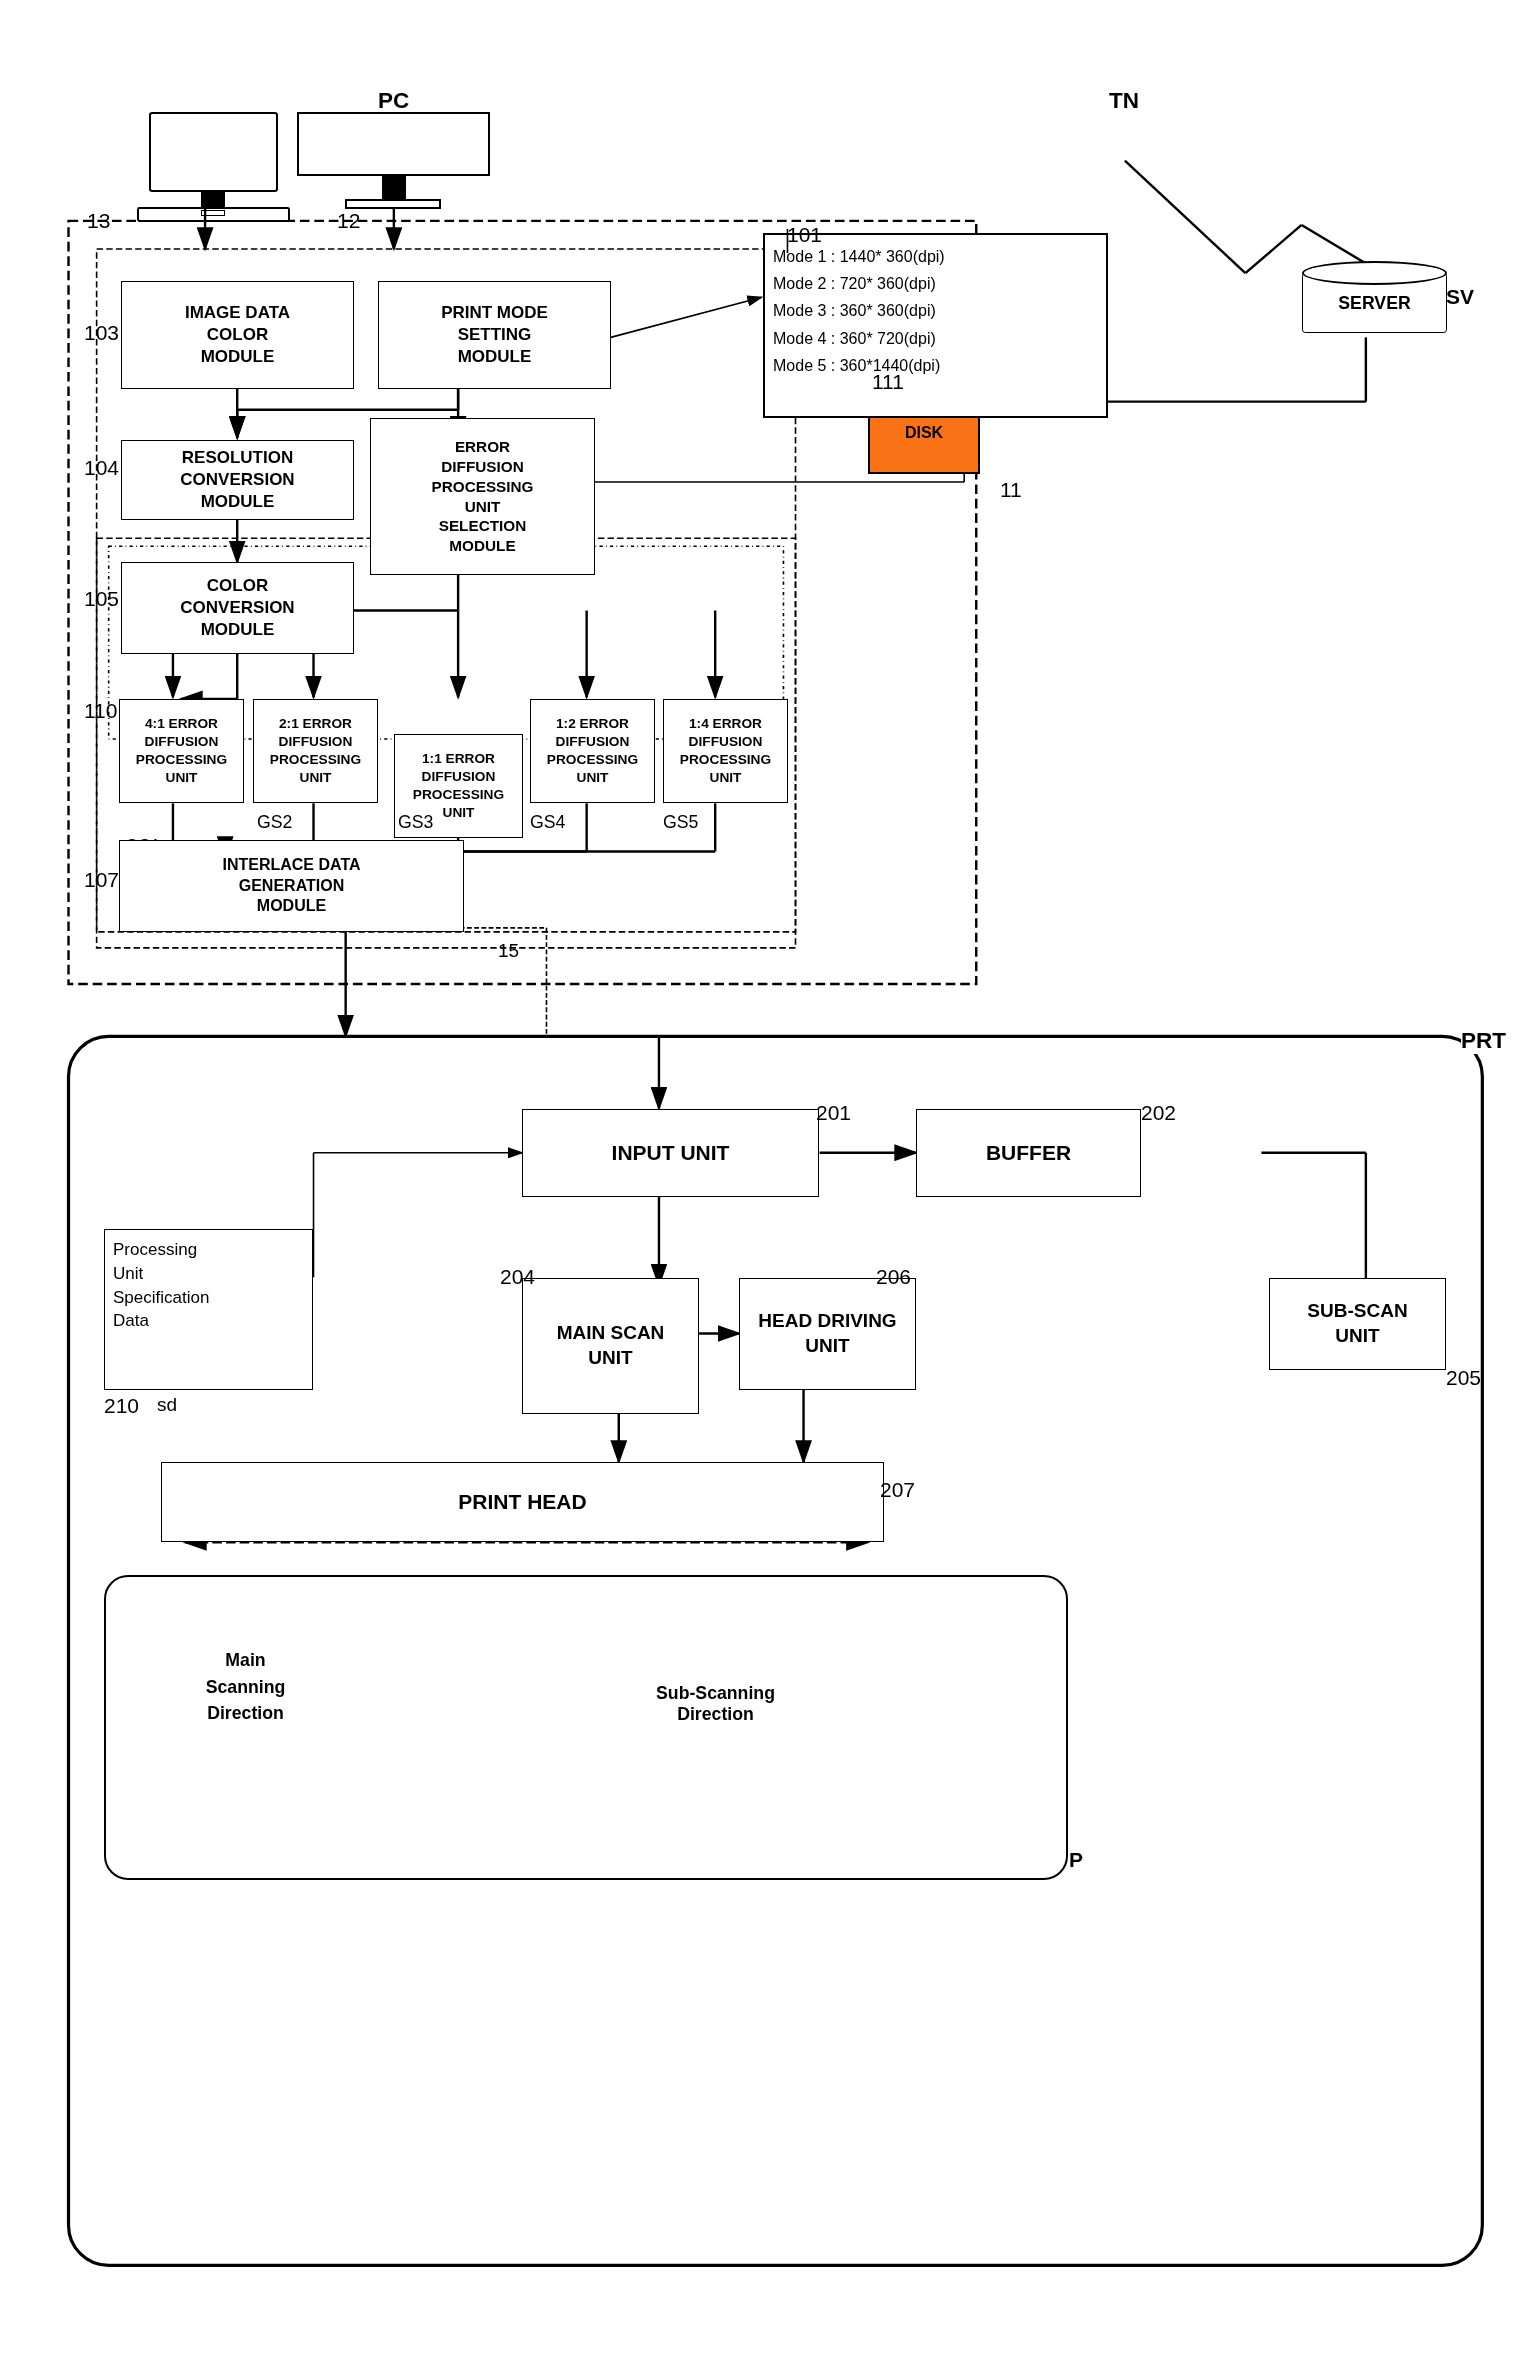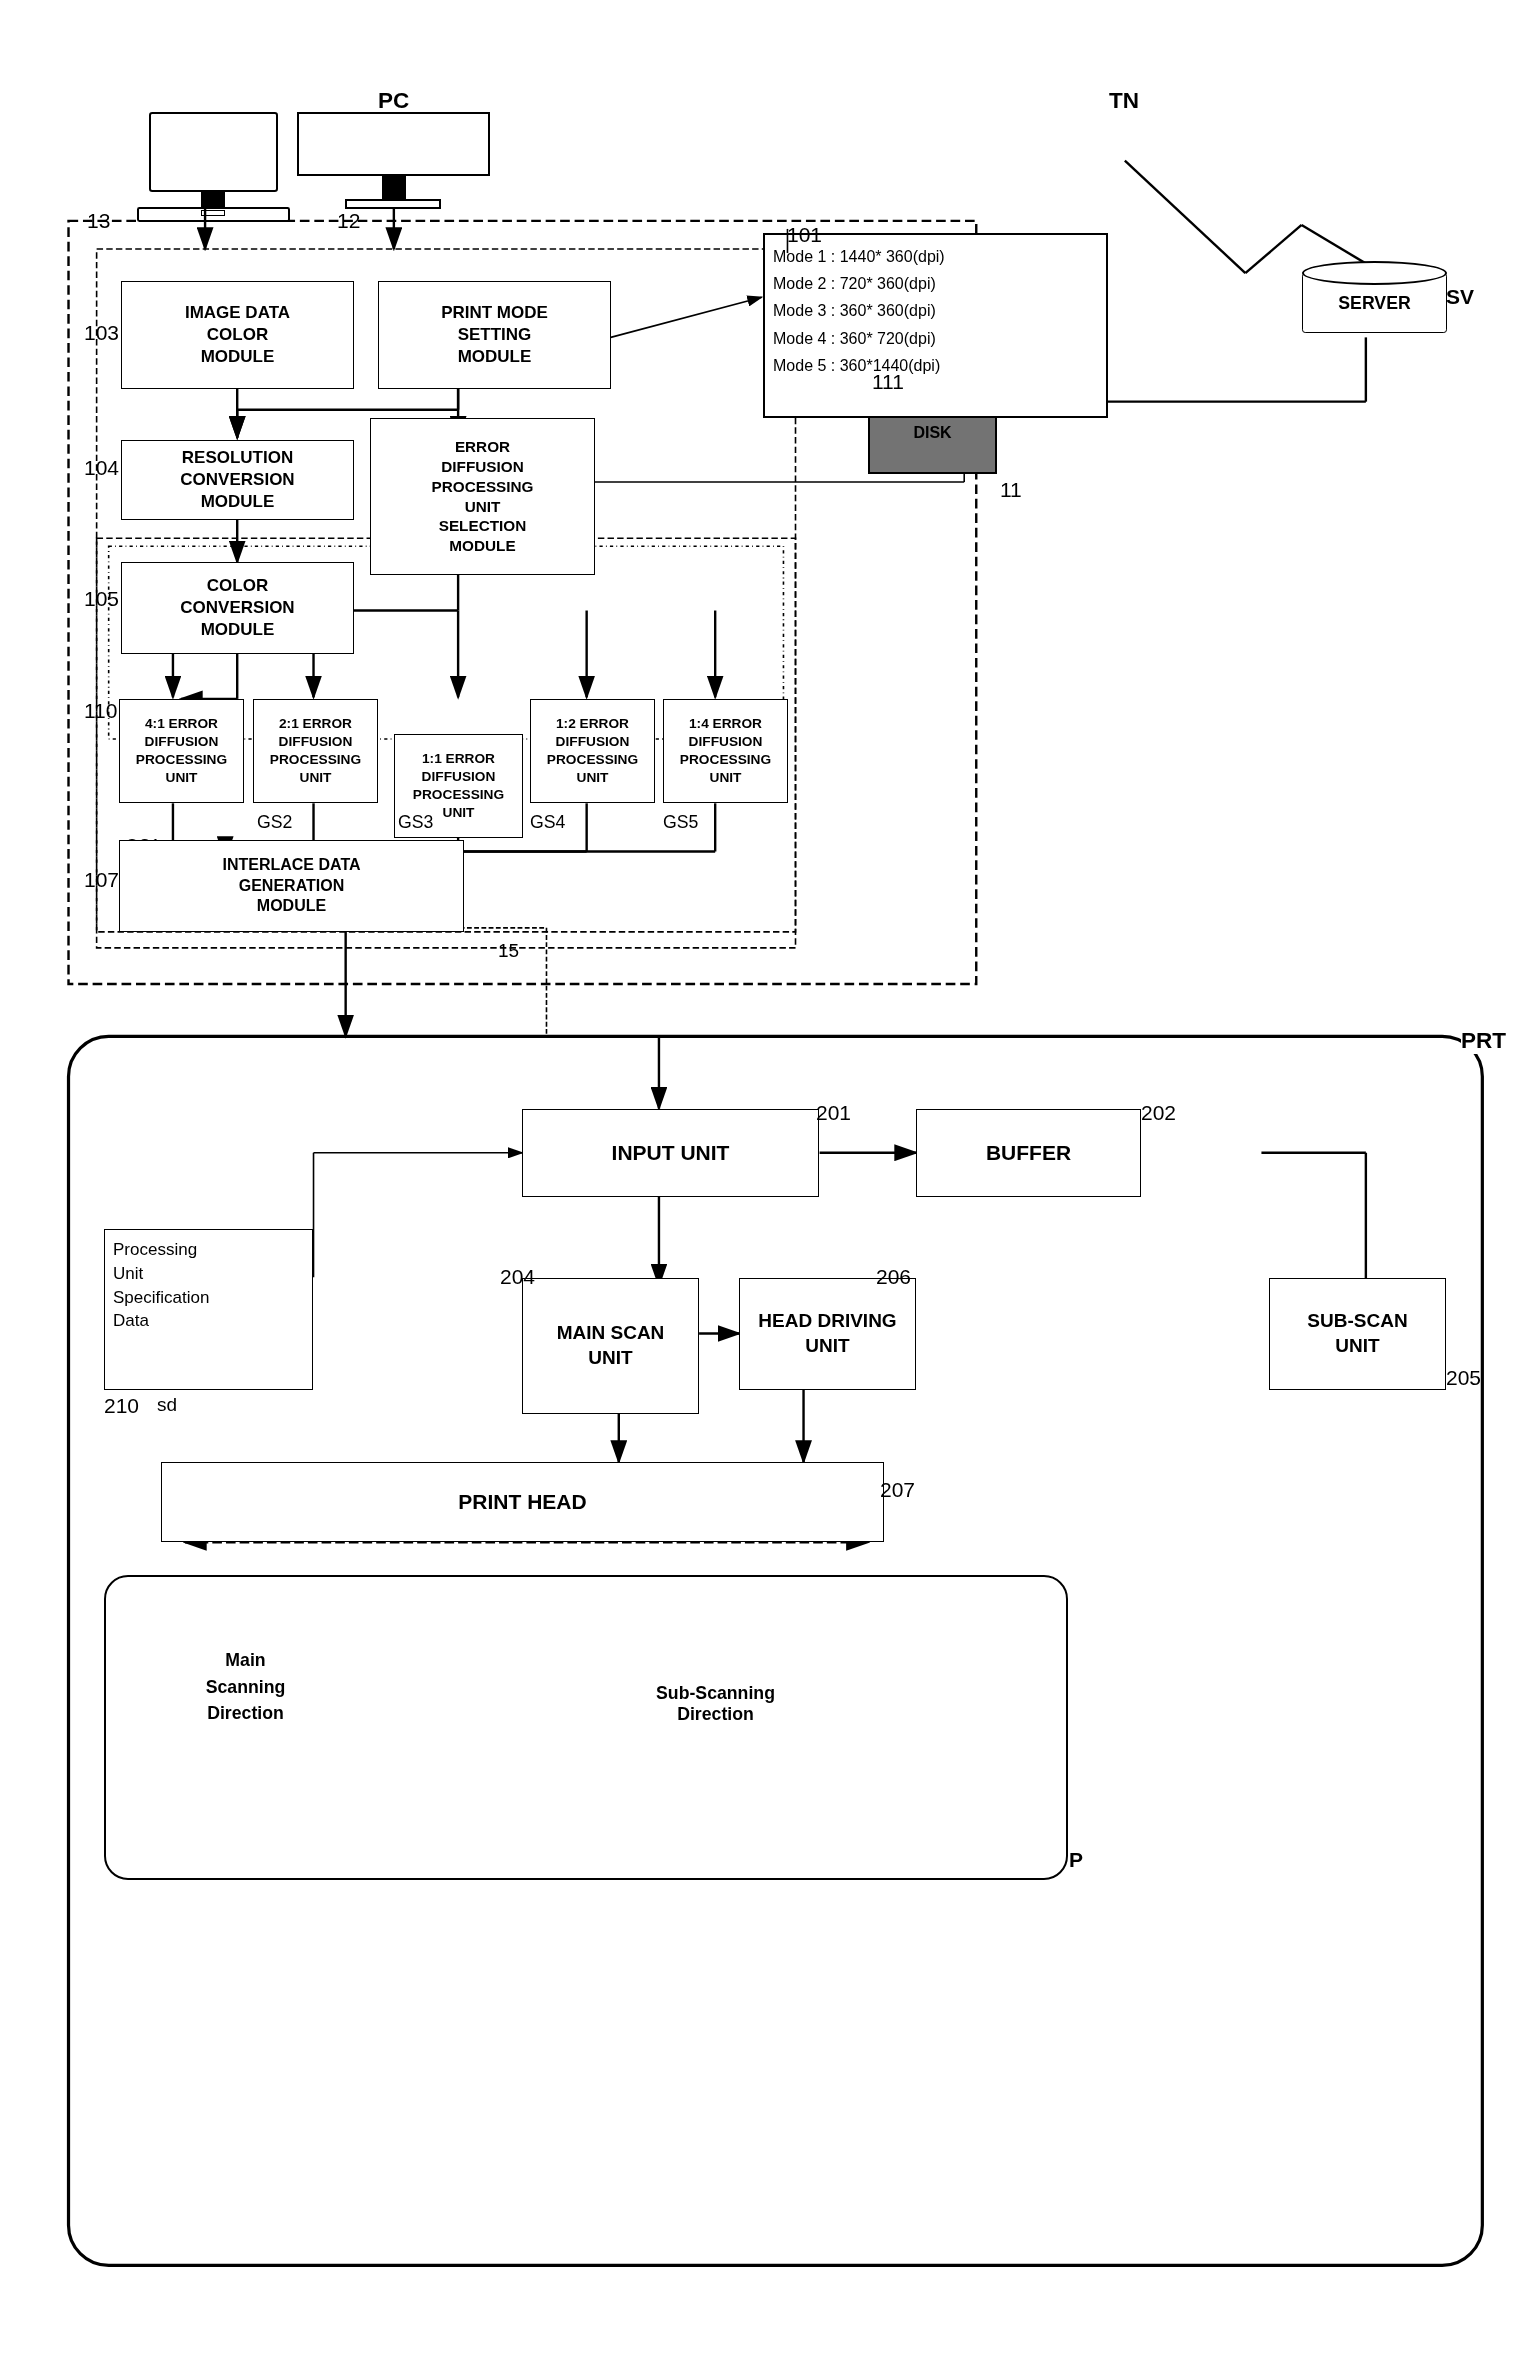--- a/index.html
+++ b/index.html
@@ -195,21 +195,21 @@
   <div class="label" style="left:1446px; top:285px; font-size:21px;">SV</div>
 
   <div class="box" style="left:1302px; top:273px; width:145px; height:60px; border-radius:3.2px;">
     <span>SERVER</span>
   </div>
 
   <div style="position:absolute; left:1302px; top:261px; width:145px; height:24px; border:2.4px solid #000; border-radius:50%; background:#fff;"></div>
 
   <div style="position:absolute; left:868px; top:394px;">
 
-    <div style="width:129px; height:80px; border:2.4px solid #000; background:#737373; position:relative;">
+    <div style="width:112px; height:80px; border:2.4px solid #000; background:#f97316; position:relative;">
       <div style="position:absolute; top:6.4px; left:0; right:0; text-align:center; font-size:16px; font-weight:bold;">HARD</div>
       <div style="position:absolute; top:28px; left:0; right:0; text-align:center; font-size:16px; font-weight:bold;">DISK</div>
     </div>
 
     <div style="position:absolute; top:-14.5px; left:0; width:129px; height:29px; border:2.4px solid #000; border-radius:50%; background:#fff;"></div>
   </div>
 
   <div class="label-ref" style="left:1000px; top:478px;">11</div>
 
   <div style="position:absolute; left:763px; top:233px; width:345px; height:185px; border:2.4px solid #000; background:#fff; padding:8px; font-size:16px; line-height:1.7;">
@@ -354,21 +354,21 @@
   </div>
 
   <div class="label-ref" style="left:876px; top:1265px;">206</div>
 
   <div class="box" style="left:161px; top:1462px; width:723px; height:80px;">
     <span style="font-size:21px;">PRINT HEAD</span>
   </div>
 
   <div class="label-ref" style="left:880px; top:1478px;">207</div>
 
-  <div class="box" style="left:1269px; top:1278px; width:177px; height:112px;">
+  <div class="box" style="left:1269px; top:1278px; width:177px; height:92px;">
     <span style="white-space:pre-line; font-size:19px;">SUB-SCAN
 UNIT</span>
   </div>
 
   <div class="label-ref" style="left:1446px; top:1366px;">205</div>
 
   <div style="position:absolute; left:104px; top:1575px; width:964px; height:305px; border:2.4px solid #000; border-radius:24px; background:#fff;">
   </div>
 
   <div class="label" style="left:1069px; top:1848px; font-size:21px;">P</div>

